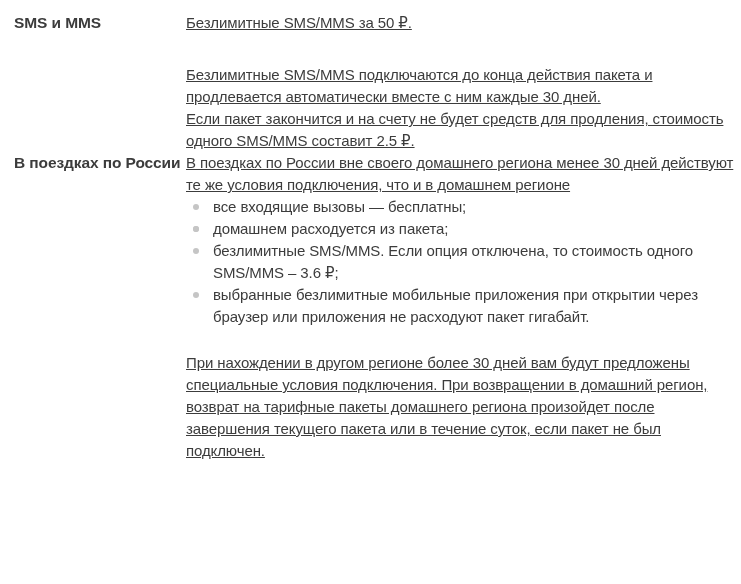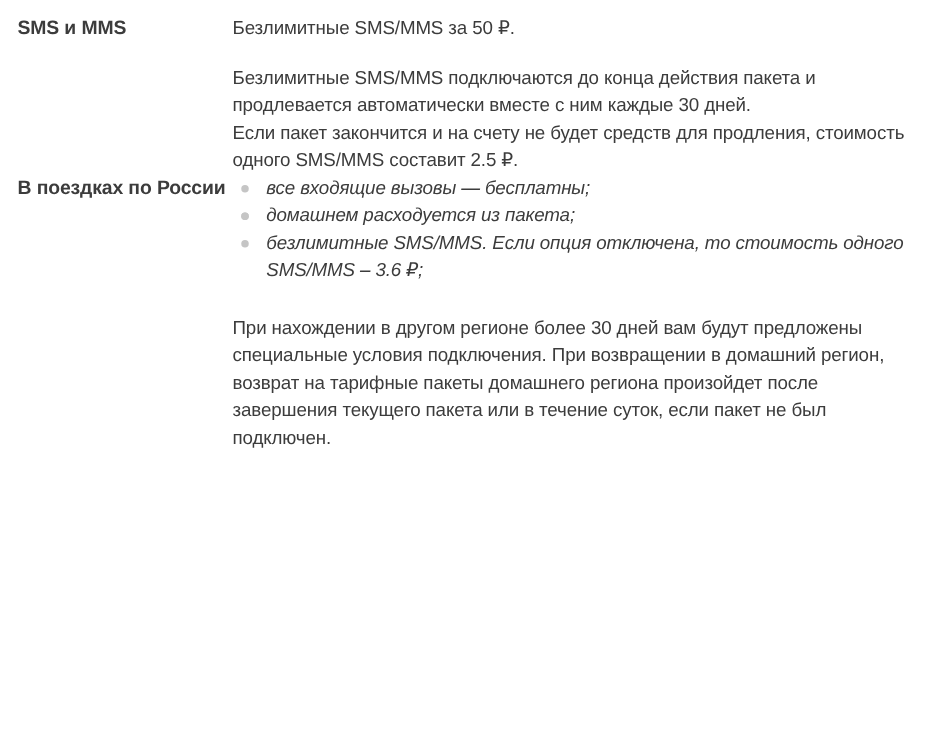--- a/index.html
+++ b/index.html
@@ -31,45 +31,44 @@
     width: 172px;
     flex: 0 0 172px;
     font-weight: bold;
     font-size: 15.5px;
   }
   .content-col {
     width: 550px;
     flex: 0 0 550px;
   }
   .block.lines + .block.lines {
-    margin-top: 18px;
+    margin-top: 30px;
   }
   .block.bullets + .block.lines {
     margin-top: 24px;
   }
   ul.bullets {
     list-style: none;
     margin: 0;
     padding: 0;
   }
   li.bullet {
     position: relative;
     padding-left: 27px;
-    font-style: italic;
   }
   .dot {
     position: absolute;
     left: 7px;
     top: 8px;
     width: 6px;
     height: 6px;
     border-radius: 50%;
     background: var(--bullet-color, #c5c5c5);
   }
-  .line { display: block; }
+  .line { display: block; text-decoration: underline; }
 </style>
 </head>
 <body style="--page-bg: #ffffff; --text-color: #3c3c3c; --bullet-color: #c5c5c5;">
 
 <main class="doc">
   <div id="sections-root">
       <section class="section">
         <h3 class="label-col" style="margin: 0px;">SMS и MMS</h3>
         <div class="content-col">
           <div class="block lines">
@@ -77,25 +76,29 @@
           </div>
           <div class="block lines">
             <div class="line">Безлимитные SMS/MMS подключаются до конца действия пакета и продлевается автоматически вместе с ним каждые 30 дней.</div>
             <div class="line">Если пакет закончится и на счету не будет средств для продления, стоимость одного SMS/MMS составит 2.5 ₽.</div>
           </div>
         </div>
       </section>
       <section class="section">
         <h3 class="label-col" style="margin: 0px;">В поездках по России</h3>
         <div class="content-col">
+          <div class="block lines">
+            <div class="line">В поездках по России вне своего домашнего региона менее 30 дней действуют те же условия подключения, что и в домашнем регионе</div>
+          </div>
           <ul class="block bullets">
             <li class="bullet"><span class="dot"></span><span>все входящие вызовы — бесплатны;</span></li>
             <li class="bullet"><span class="dot"></span></li>
             <li class="bullet"><span class="dot"></span><span>домашнем расходуется из пакета;</span></li>
             <li class="bullet"><span class="dot"></span><span>безлимитные SMS/MMS. Если опция отключена, то стоимость одного SMS/MMS – 3.6 ₽;</span></li>
+            <li class="bullet"><span class="dot"></span><span>выбранные безлимитные мобильные приложения при открытии через браузер или приложения не расходуют пакет гигабайт.</span></li>
           </ul>
           <div class="block lines">
             <div class="line">При нахождении в другом регионе более 30 дней вам будут предложены специальные условия подключения. При возвращении в домашний регион, возврат на тарифные пакеты домашнего региона произойдет после завершения текущего пакета или в течение суток, если пакет не был подключен.</div>
           </div>
         </div>
       </section>
     </div>
 </main>
 
 </body></html>

